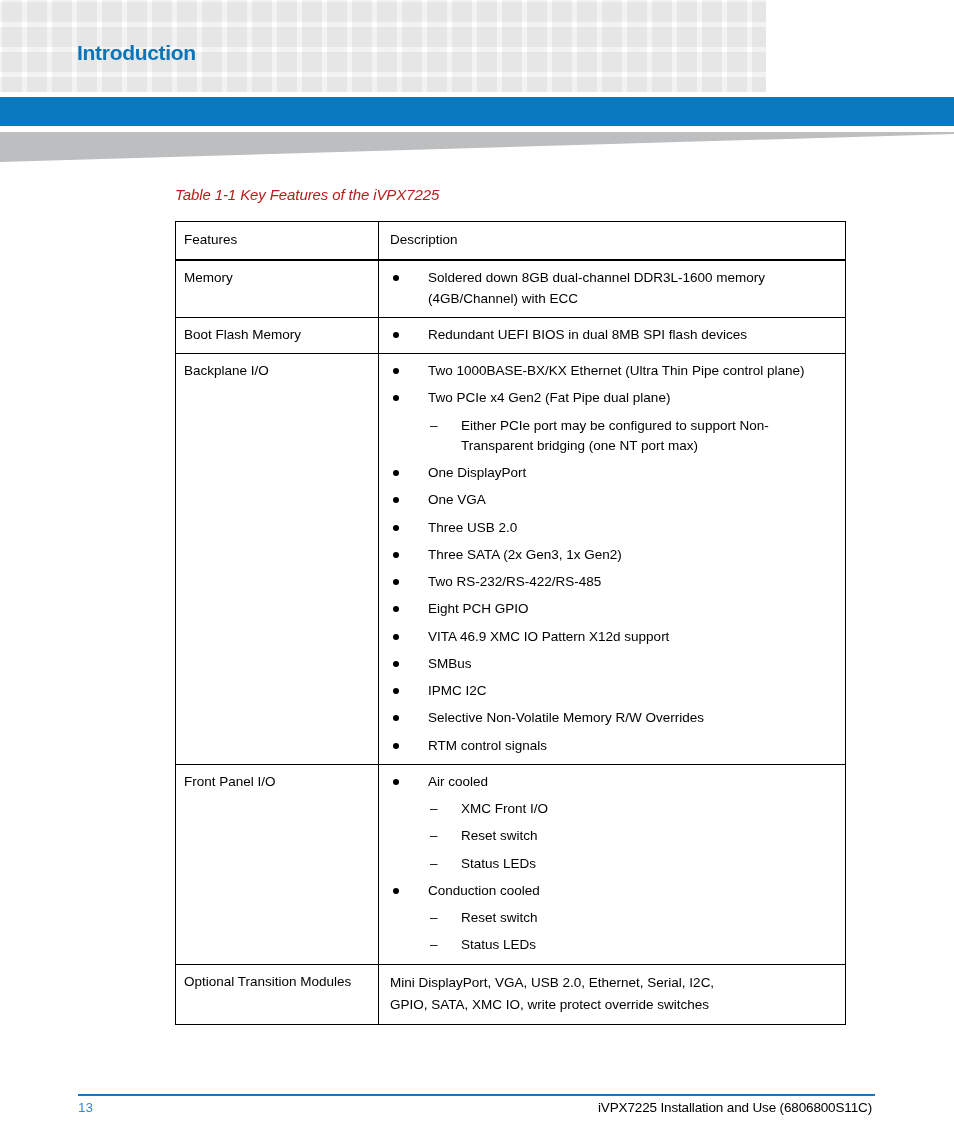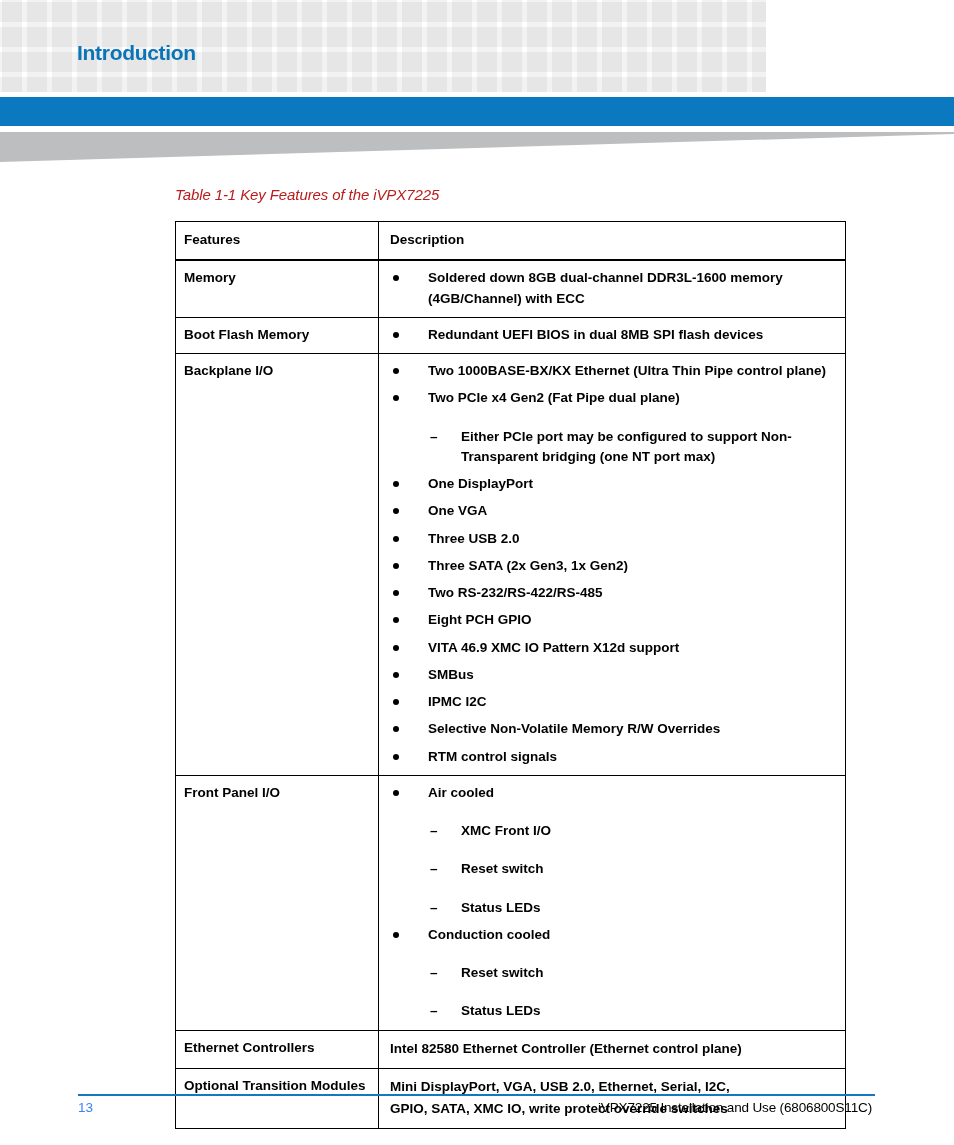--- a/index.html
+++ b/index.html
@@ -86,21 +86,21 @@
     color: #000;
   }
   .features-table col.c-feature { width: 203px; }
   .features-table col.c-desc { width: 467px; }
 
   .features-table th,
   .features-table td {
     border: 1px solid #000;
     vertical-align: top;
     padding: 7px 8px 8px 8px;
-    font-weight: bold;
+    font-weight: normal;
     text-align: left;
     line-height: 1.5;
   }
   .features-table thead th {
     border-bottom: 2.5px solid #000;
     padding-top: 8px;
     padding-bottom: 9px;
   }
   .features-table th.th-desc,
   .features-table td.td-desc {
@@ -128,21 +128,21 @@
     position: absolute;
     left: 3px;
     top: 7px;
     width: 6px;
     height: 6px;
     border-radius: 50%;
     background: #000;
   }
   ul.bullets > li.lvl2 {
     padding-left: 71px;
-    margin-top: 18px;
+    margin-top: 7px;
   }
   ul.bullets > li.lvl2::before {
     content: "\2013";
     position: absolute;
     left: 40px;
     top: 0;
     font-size: 13.5px;
     line-height: 1.5;
     color: #000;
   }
@@ -256,26 +256,20 @@
           <li class="lvl2">XMC Front I/O</li>
           <li class="lvl2">Reset switch</li>
           <li class="lvl2">Status LEDs</li>
           <li class="lvl1">Conduction cooled</li>
           <li class="lvl2">Reset switch</li>
           <li class="lvl2">Status LEDs</li>
         </ul>
       </td>
     </tr>
 
-    <tr>
-      <td class="td-feature">Ethernet Controllers</td>
-      <td class="td-desc plain-lines">
-        <p>Intel 82580 Ethernet Controller (Ethernet control plane)</p>
-      </td>
-    </tr>
 
     <tr>
       <td class="td-feature">Optional Transition Modules</td>
       <td class="td-desc plain-lines">
         <p>Mini DisplayPort, VGA, USB 2.0, Ethernet, Serial, I2C,</p>
         <p>GPIO, SATA, XMC IO, write protect override switches</p>
       </td>
     </tr>
 
   </tbody>

